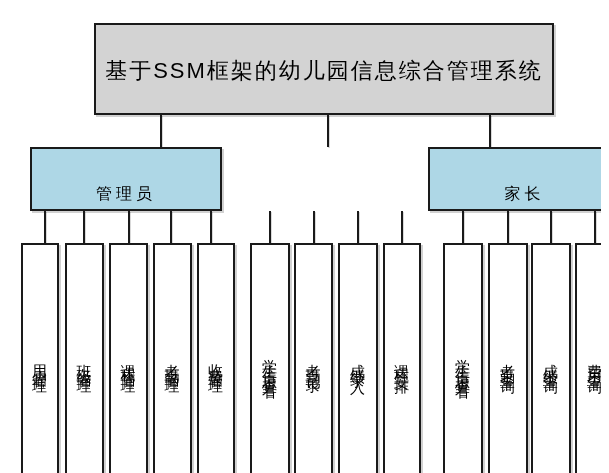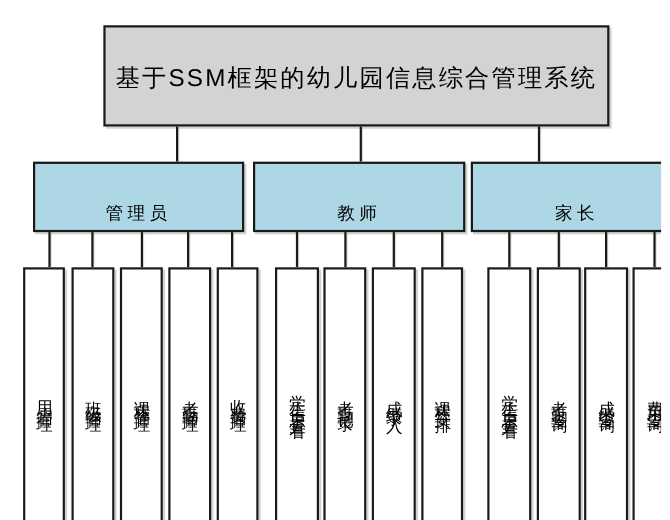--- a/index.html
+++ b/index.html
@@ -71,23 +71,20 @@
     <span>基于SSM框架的幼儿园信息综合管理系统</span>
   </div>
 
   <div class="vline" style="left:144px; top:99px; height:32px;"></div>
   <div class="vline" style="left:311px; top:99px; height:32px;"></div>
   <div class="vline" style="left:473px; top:99px; height:32px;"></div>
 
   <div class="box branch" style="left:14px; top:131px; width:192px; height:64px;">
     <span>管理员</span>
   </div>
-  <div class="box branch" style="left:214px; top:131px; width:193px; height:64px;">
-    <span>教师</span>
-  </div>
   <div class="box branch" style="left:412px; top:131px; width:193px; height:64px;">
     <span>家长</span>
   </div>
 
   <div class="vline" style="left:28px;  top:195px; height:32px;"></div>
   <div class="vline" style="left:67px;  top:195px; height:32px;"></div>
   <div class="vline" style="left:112px; top:195px; height:32px;"></div>
   <div class="vline" style="left:154px; top:195px; height:32px;"></div>
   <div class="vline" style="left:194px; top:195px; height:32px;"></div>
 

